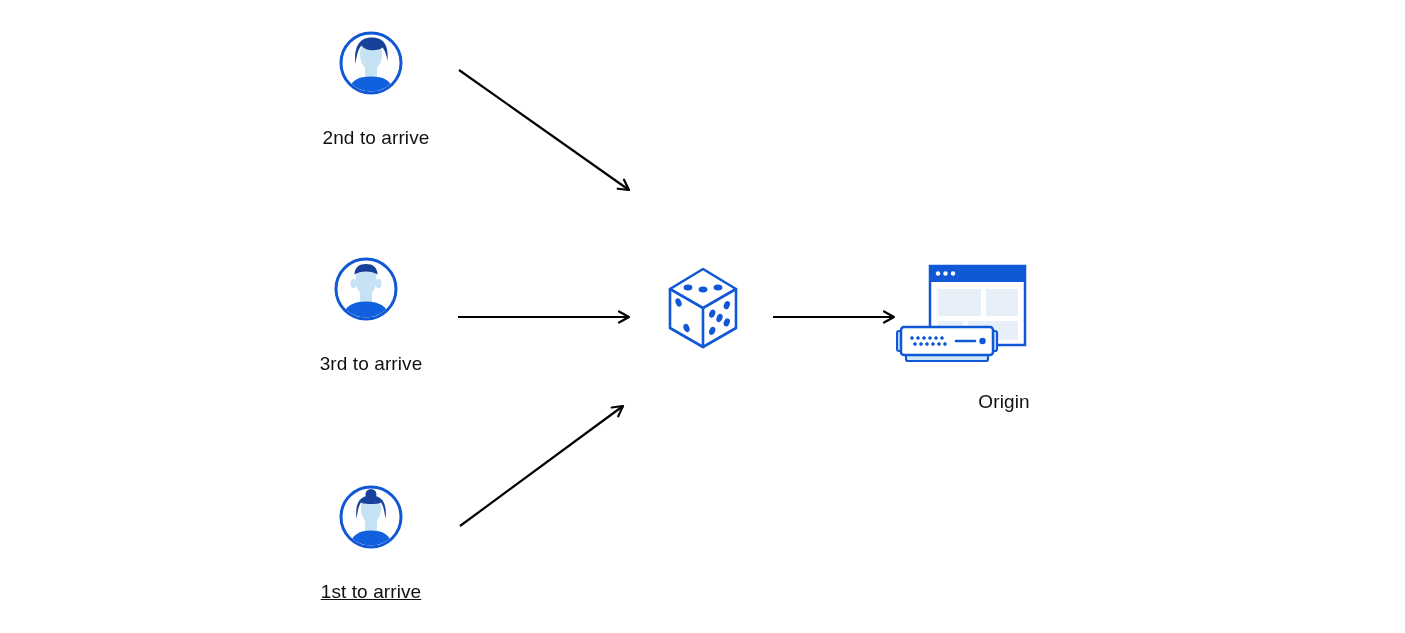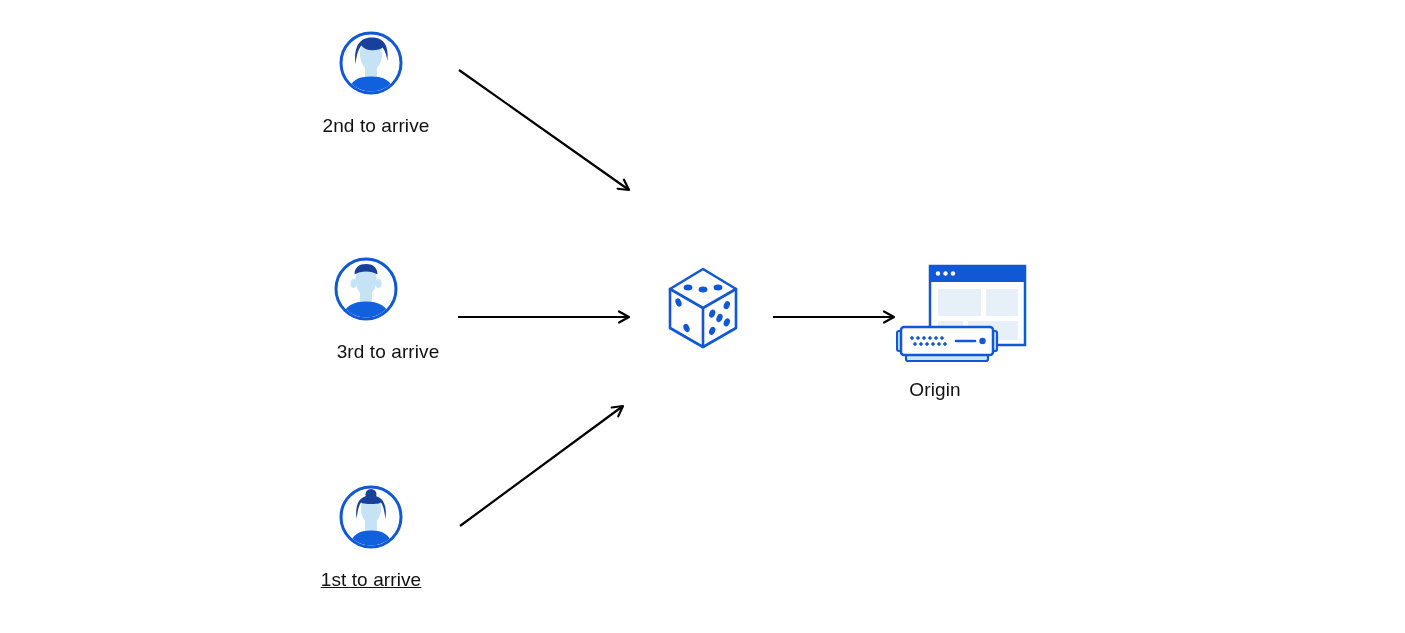--- a/index.html
+++ b/index.html
@@ -12,20 +12,21 @@
   }
   .abs{position:absolute;}
   .node-label{
     position:absolute;
     width:160px;
     text-align:center;
     font-size:19px;
     line-height:22px;
     color:#111111;
     letter-spacing:0.1px;
+    margin-top:12px;
   }
   svg{display:block;}
   .arrow-layer{position:absolute;left:0;top:0;pointer-events:none;}
 </style>
 </head>
 <body>
 
 <div id="canvas">
 
   <svg class="arrow-layer" width="1405" height="633" viewBox="0 0 1405 633">
@@ -69,21 +70,21 @@
       <g clip-path="url(#clipB)">
         <ellipse cx="19.5" cy="26.5" rx="3" ry="4.5" fill="#c6e2f5"></ellipse>
         <ellipse cx="44.5" cy="26.5" rx="3" ry="4.5" fill="#c6e2f5"></ellipse>
         <rect x="26" y="30" width="12" height="16" fill="#c6e2f5"></rect>
         <path d="M7.5,64 C9,49 19,44.5 32,44.5 C45,44.5 55,49 56.5,64 Z" fill="#1160dd"></path>
         <path d="M21.5,22.5 C21.5,13 26,10 32,10 C38,10 42.5,13 42.5,22.5 C42.5,31.5 37.5,38.5 32,38.5 C26.5,38.5 21.5,31.5 21.5,22.5 Z" fill="#c6e2f5"></path>
         <path d="M20.5,17.5 C20.5,10 25.5,7 32,7 C38.5,7 43.5,10 43.5,17.5 C40.5,15.2 36.5,14.4 32,14.4 C27.5,14.4 23.5,15.2 20.5,17.5 Z" fill="#17419b"></path>
       </g>
     </svg>
   </div>
-  <div class="node-label" style="left:308px;top:341px;">3rd to arrive</div>
+  <div class="node-label" style="left:291px;top:341px;">3rd to arrive</div>
 
   <div class="abs" style="left:339px;top:485px;">
     <svg width="64" height="64" viewBox="0 0 64 64">
       <defs>
           <clipPath id="clipC">
             <circle cx="32" cy="32" r="28.5"></circle>
           </clipPath>
         </defs>
       <circle cx="32" cy="32" r="30" fill="#ffffff" stroke="#1158d6" stroke-width="3"></circle>
       <g clip-path="url(#clipC)">
@@ -154,15 +155,15 @@
           <path d="M31,77.8 l2.2,2.2 l-2.2,2.2 l-2.2,-2.2 Z"></path>
           <path d="M37,77.8 l2.2,2.2 l-2.2,2.2 l-2.2,-2.2 Z"></path>
           <path d="M43,77.8 l2.2,2.2 l-2.2,2.2 l-2.2,-2.2 Z"></path>
           <path d="M49,77.8 l2.2,2.2 l-2.2,2.2 l-2.2,-2.2 Z"></path>
         </g>
         <line x1="60" y1="77" x2="79" y2="77" stroke="#1158d6" stroke-width="2.6" stroke-linecap="round"></line>
         <circle cx="86.5" cy="77" r="3.2" fill="#1158d6"></circle>
       </g>
     </svg>
   </div>
-  <div class="node-label" style="left:855px;top:379px;">Origin</div>
+  <div class="node-label" style="left:924px;top:379px;">Origin</div>
 
 </div>
 
 </body></html>

